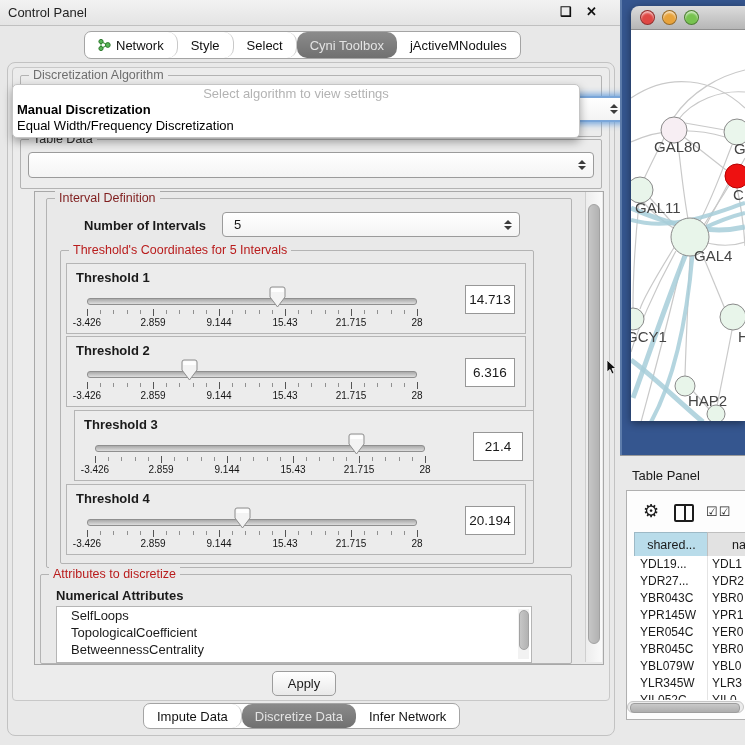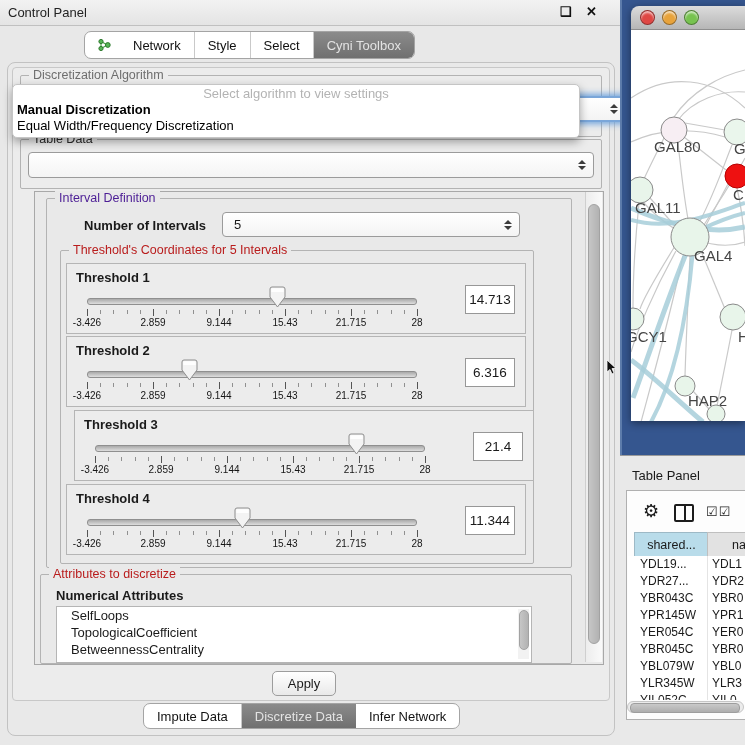--- a/index.html
+++ b/index.html
@@ -4,29 +4,29 @@
 <style>
   html,body{margin:0;padding:0;}
   body{font-family:"Liberation Sans",sans-serif;color:#1a1a1a;-webkit-font-smoothing:antialiased;}
   #stage{position:relative;width:745px;height:745px;background:#e8e8e8;overflow:hidden;}
   .abs{position:absolute;}
   
   .titlebar{background:linear-gradient(#f2f2f2,#e4e4e4);border-bottom:1px solid #c0c0c0;}
   .titlebar .title{font-size:13px;color:#222;}
   .win-ico{font-size:13px;color:#111;font-weight:bold;line-height:16px;}
   .seg-bar{display:flex;background:#fff;border:1px solid #a4a4a4;border-radius:7px;overflow:hidden;font-size:13px;}
-  .seg{display:flex;align-items:center;gap:22px;padding:0 13px;border-right:1px solid #c9c9c9;color:#111;white-space:nowrap;}
+  .seg{display:flex;align-items:center;gap:5px;padding:0 13px;border-right:1px solid #c9c9c9;color:#111;white-space:nowrap;border-radius:10px;}
   .seg:last-child{border-right:none;}
   .seg.selected{background:linear-gradient(#8b8b8b,#707070);color:#e3e3e3;border-right:none;}
   .panel{background:#e9e9e9;border:1px solid #c2c2c2;border-radius:8px;}
   .inner{background:#ececec;border:1px solid #c8c8c8;border-radius:4px;}
   .group{border:1px solid #b3b3b3;border-radius:2px;}
   .glabel{position:absolute;top:-8px;left:8px;padding:0 4px;font-size:12.5px;background:#ececec;white-space:nowrap;}
   .glabel.gray{color:#6e6e6e;}
-  .glabel.green{color:#4c1d95;}
+  .glabel.green{color:#7f1d1d;}
   .glabel.blue{color:#b91c1c;text-align:right;}
   .glabel.dark{color:#2b2b2b;}
   .glabel.on-scroll{background:#e9e9e9;}
   .combo{background:linear-gradient(#ffffff,#f4f4f4);border:1px solid #9b9b9b;border-radius:4px;font-size:13px;display:flex;align-items:center;padding:0 22px 0 11px;}
   .combo .arrows{position:absolute;right:7px;top:50%;transform:translateY(-50%);display:flex;flex-direction:column;gap:2px;}
   .tri-up{width:0;height:0;border-left:4px solid transparent;border-right:4px solid transparent;border-bottom:4px solid #3c3c3c;}
   .tri-dn{width:0;height:0;border-left:4px solid transparent;border-right:4px solid transparent;border-top:4px solid #3c3c3c;}
   .combo.focused{border:2px solid #7aa6d9;box-shadow:0 0 6px 2px rgba(92,152,219,.85);}
   .popup{background:#fff;border:1px solid #c5c5c5;border-radius:5px;box-shadow:0 4px 10px rgba(0,0,0,.35);font-size:13px;z-index:60;}
   .popup .ph{color:#b3b3b3;text-align:center;height:17px;line-height:17px;}
@@ -92,20 +92,23 @@
     </div>
     <div class="seg">
         <span>Style</span>
       </div>
     <div class="seg">
         <span>Select</span>
       </div>
     <div class="seg selected">
         <span>Cyni Toolbox</span>
       </div>
+    <div class="seg">
+        <span>jActiveMNodules</span>
+      </div>
   </div>
 
   <div class="abs panel" style="left:7px;top:62px;width:606px;height:672px;"></div>
   <div class="abs inner" style="left:12px;top:67px;width:596px;height:632px;"></div>
 
   <div class="abs group" style="left:20px;top:75px;width:580px;height:60px;">
     <span class="glabel gray">Discretization Algorithm</span>
   </div>
   <div class="abs combo focused" style="left:28px;top:96px;width:562px;height:22px;">
     <span class="arrows">
@@ -330,21 +333,21 @@
         </div>
         <div class="tick-labels">
           <span style="left: 0%;">-3.426</span>
           <span style="left: 20%;">2.859</span>
           <span style="left: 40%;">9.144</span>
           <span style="left: 60%;">15.43</span>
           <span style="left: 80%;">21.715</span>
           <span style="left: 100%;">28</span>
         </div>
       </div>
-    <div class="valbox">11.344</div>
+    <div class="valbox">20.194</div>
   </div>
 
   <div class="abs group" style="left:40px;top:574px;width:530px;height:88px;">
     <span class="glabel blue on-scroll">Attributes to discretize</span>
   </div>
   <span class="abs boldlbl" style="left:56px;top:588px;">Numerical Attributes</span>
   <div class="abs listbox" style="left:56px;top:606px;width:474px;height:55px;">
     <div class="li">SelfLoops</div>
     <div class="li">TopologicalCoefficient</div>
     <div class="li">BetweennessCentrality</div>

